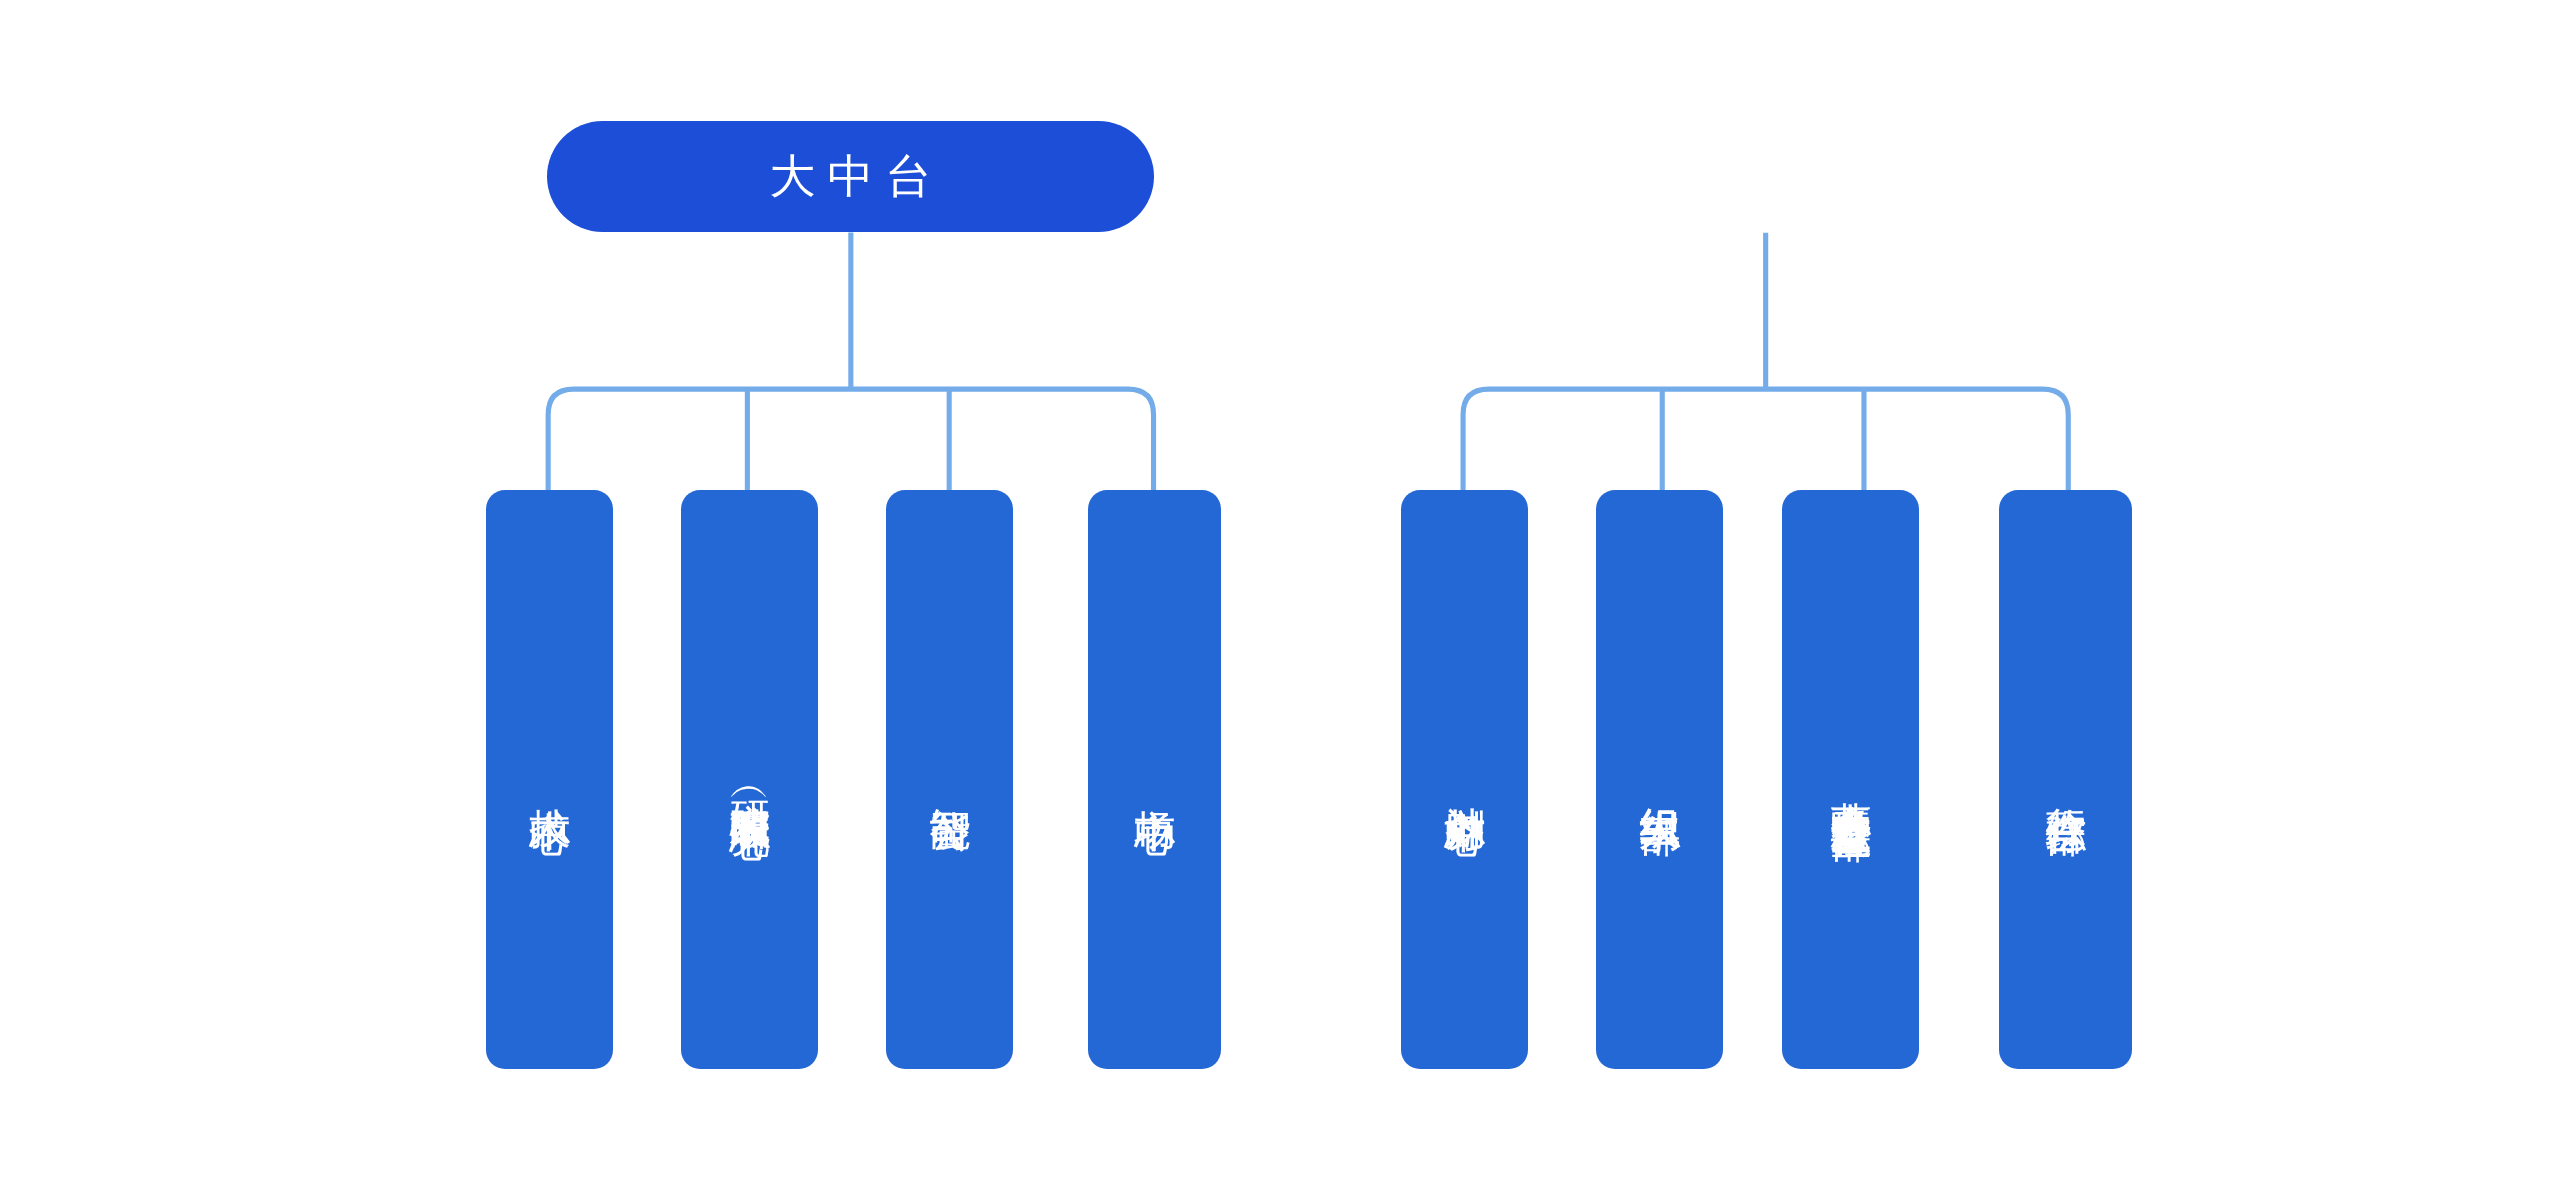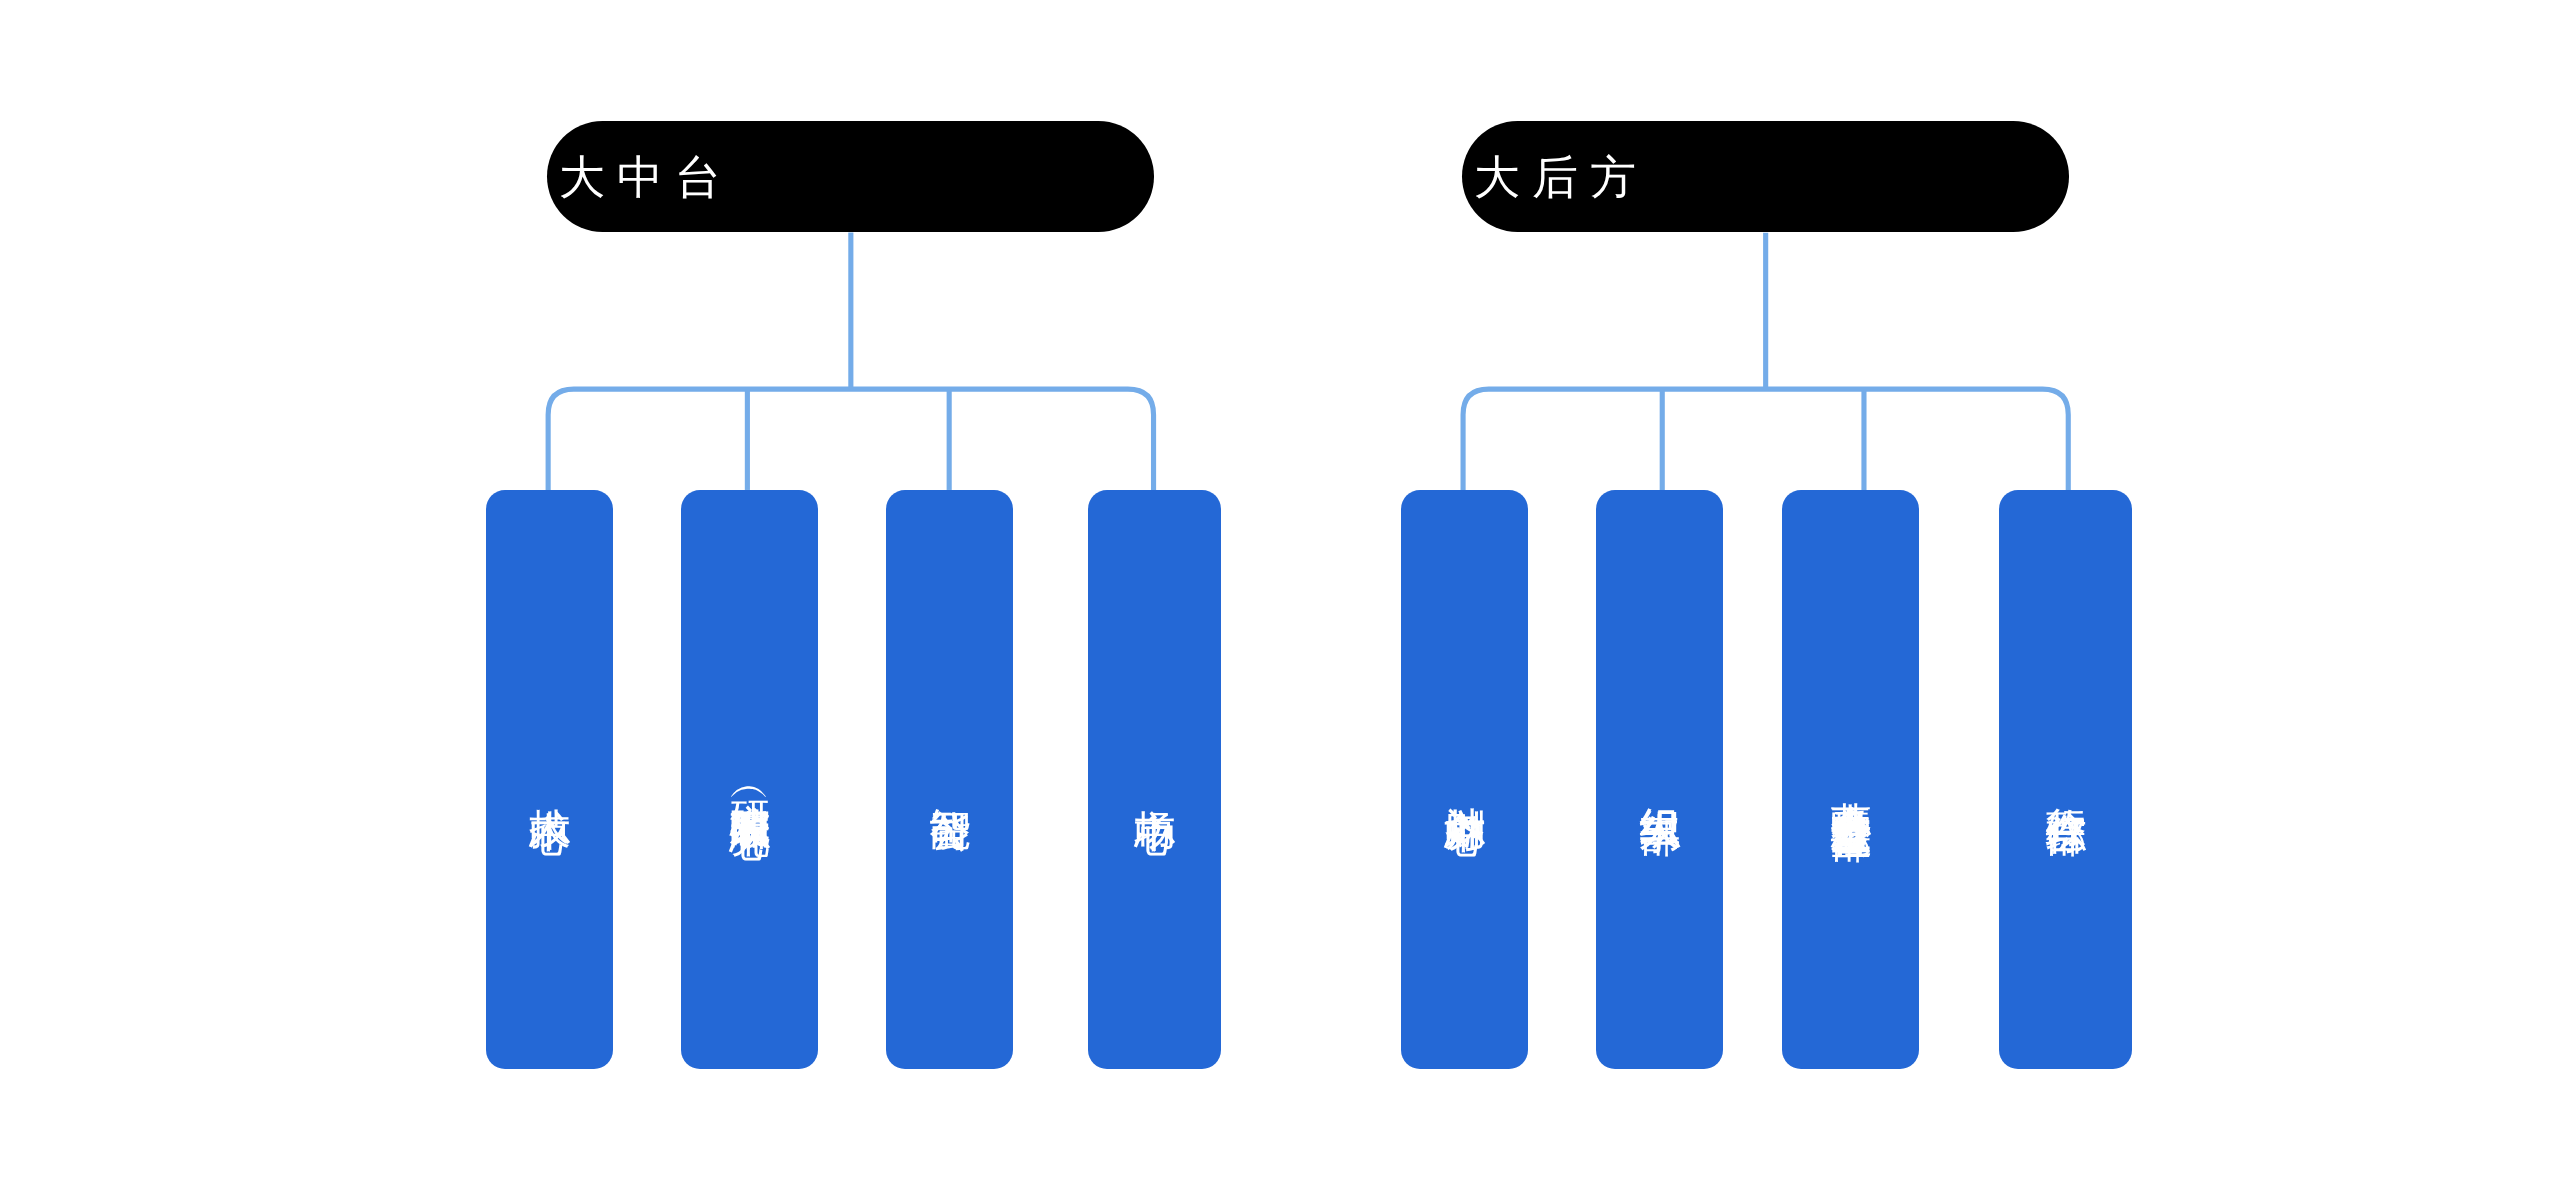--- a/index.html
+++ b/index.html
@@ -25,25 +25,27 @@
   .org-group {
     position: absolute;
     top: 0;
     height: 1186px;
   }
 
   
   .group-header {
     position: absolute;
     box-sizing: border-box;
-    background: #000000;
+    background: #1d4ed8;
     border-radius: 854px;
     display: flex;
     align-items: center;
+    justify-content: center;
     color: #ffffff;
+    font-family: Liberation Serif, serif;
   }
   .group-header-label {
     color: #ffffff;
     font-size: 46px;
     letter-spacing: 12px;
     text-indent: 12px;
     font-weight: 400;
     line-height: 1;
     white-space: nowrap;
   }
@@ -126,23 +128,20 @@
       <span class="child-box-label">智能公司</span>
     </div>
 
     <div class="child-box" style="left:1088px; top:490px; width:133px; height:579px;">
       <span class="child-box-label">市场中心</span>
     </div>
   </div>
 
   <div class="org-group" style="left:1334px; width:1242px;">
 
-    <div class="group-header" style="left:128px; top:121px; width:607px; height:111px;">
-      <span class="group-header-label">大后方</span>
-    </div>
 
     <div class="connector-layer">
       <svg width="1242" height="1186" viewBox="0 0 1453 1387" xmlns="http://www.w3.org/2000/svg">
         <path d="M 505 272 L 505 455" fill="none" stroke="#74ace9" stroke-width="6"></path>
         <path d="M 151 573 L 151 485 Q 151 455 181 455 L 829 455 Q 859 455 859 485 L 859 573" fill="none" stroke="#74ace9" stroke-width="6" stroke-linecap="butt"></path>
         <path d="M 384 455 L 384 573" fill="none" stroke="#74ace9" stroke-width="6"></path>
         <path d="M 620 455 L 620 573" fill="none" stroke="#74ace9" stroke-width="6"></path>
       </svg>
     </div>
 

